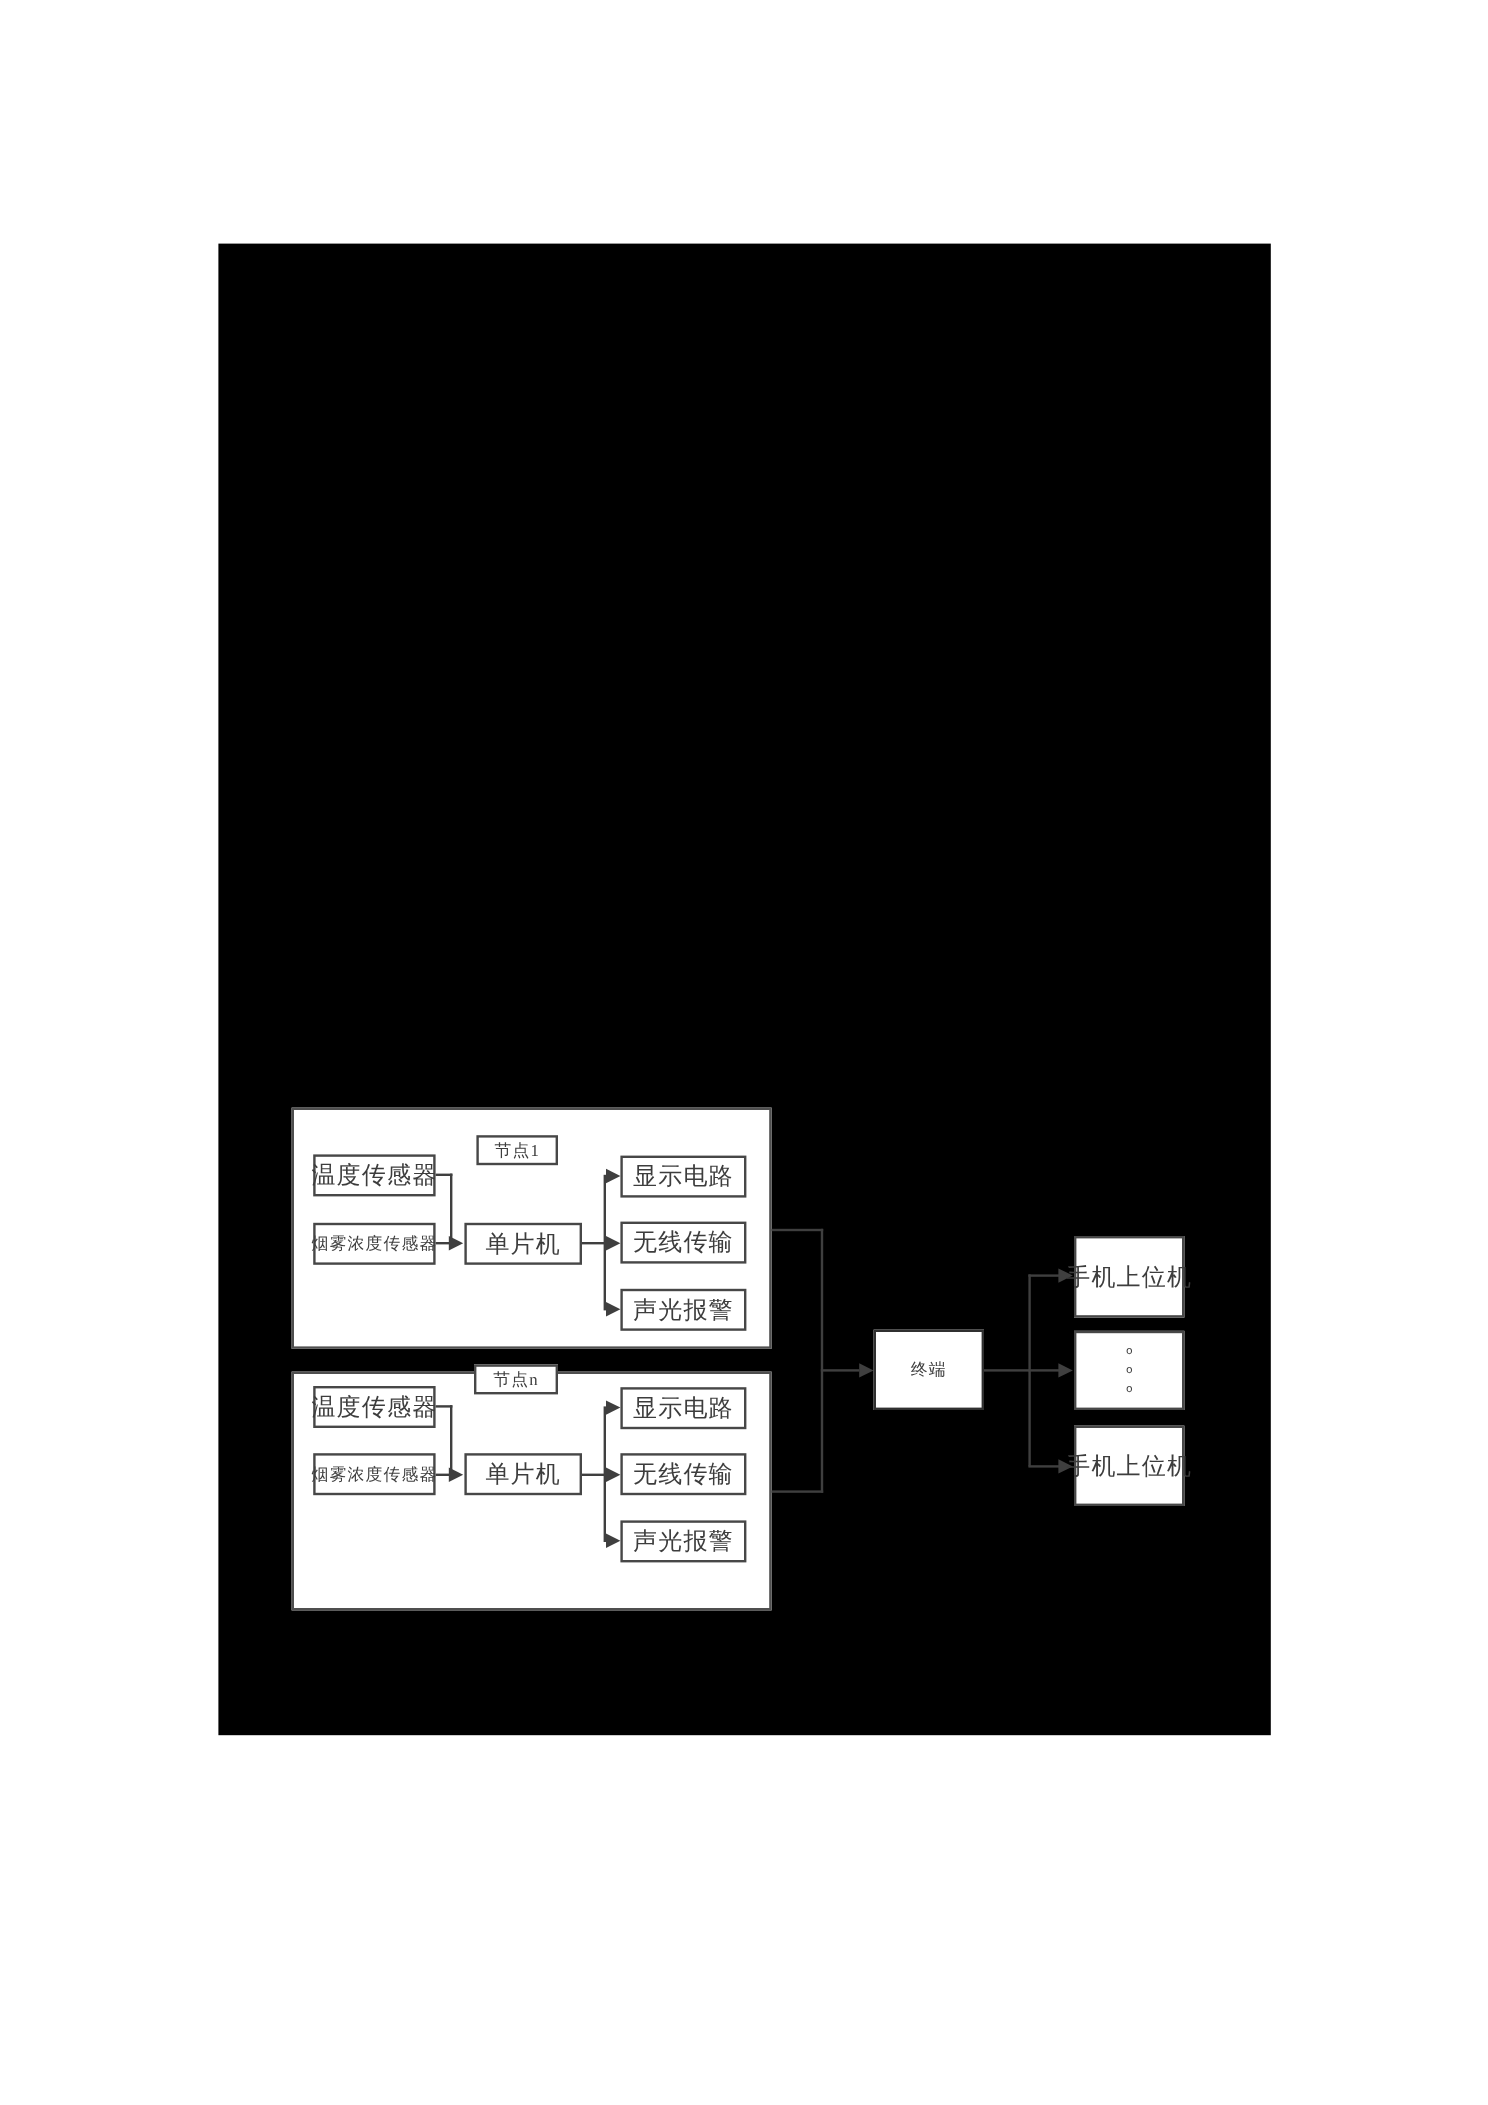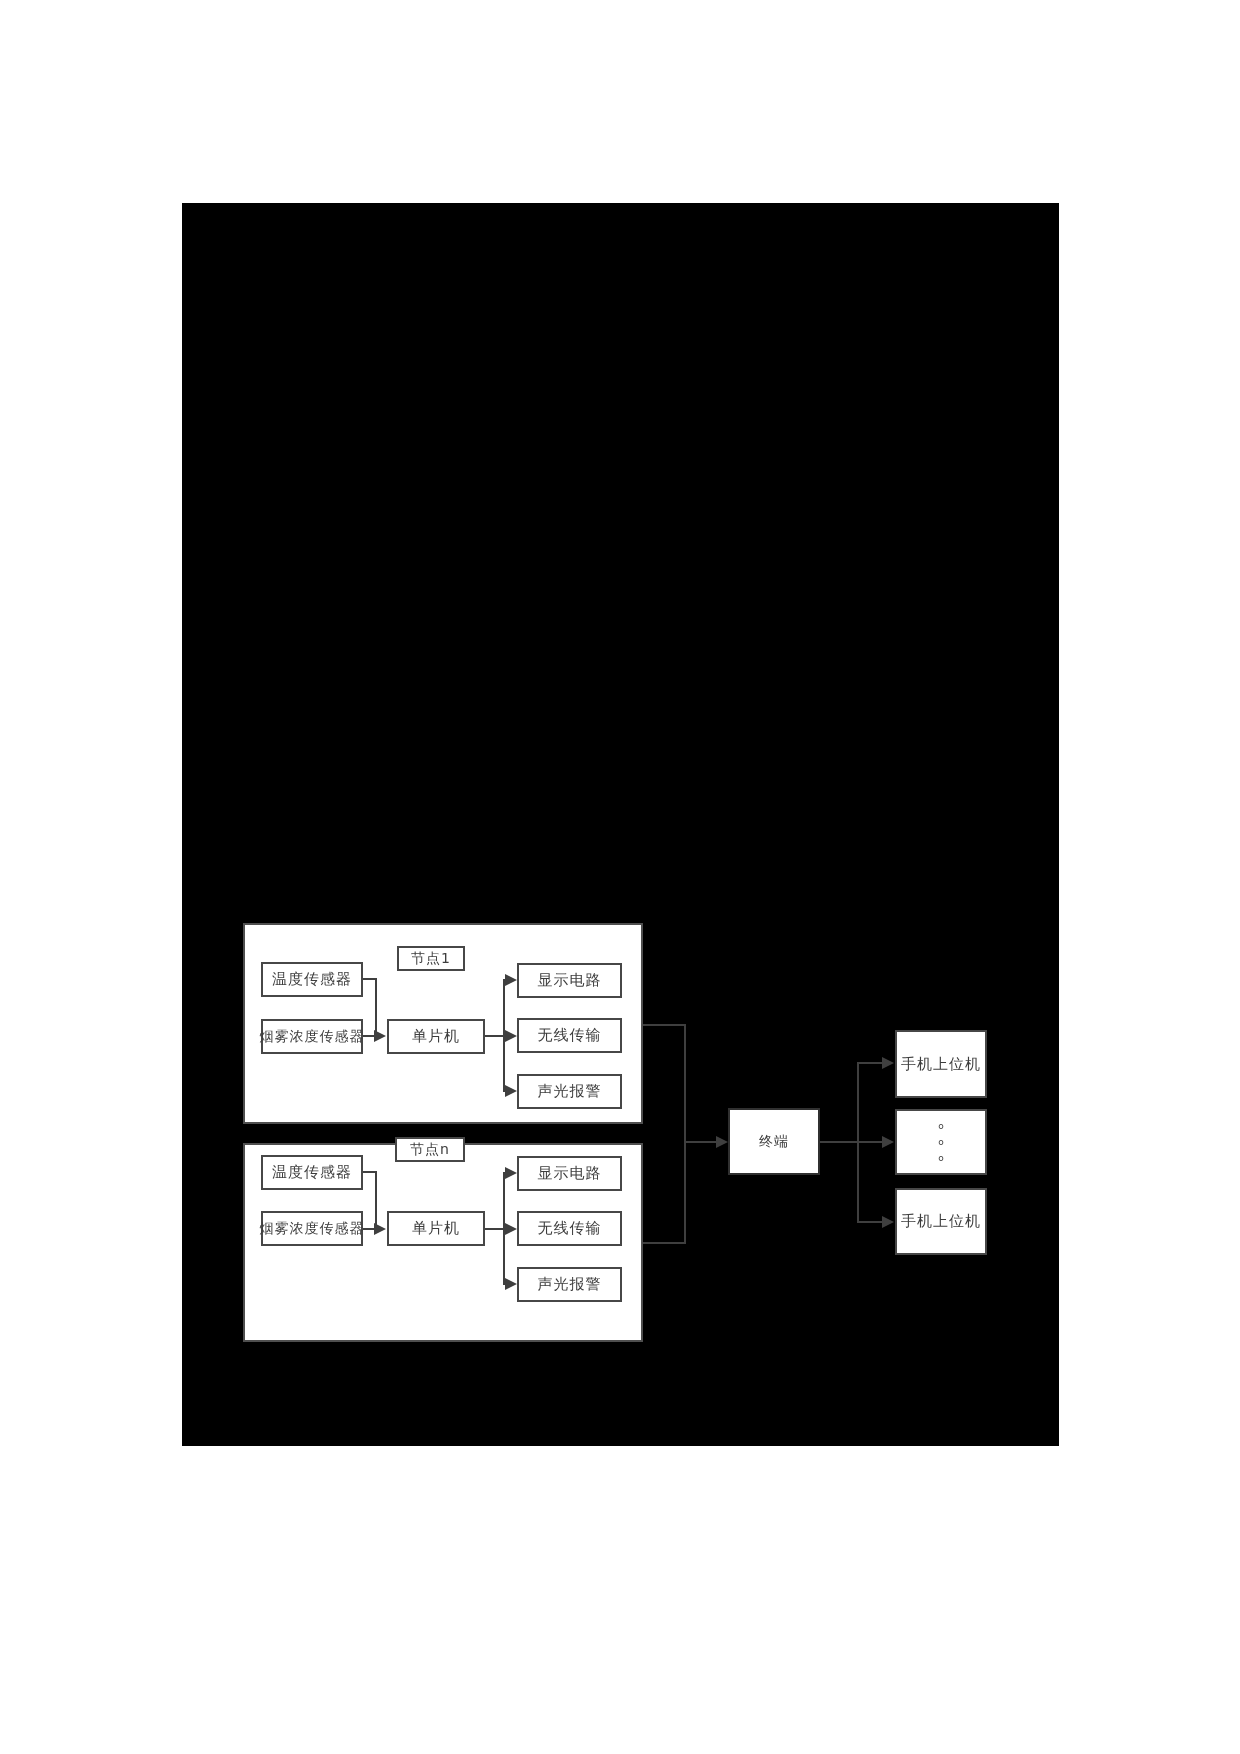--- a/index.html
+++ b/index.html
@@ -1,23 +1,23 @@
 <!DOCTYPE html>
 <html><head>
 <meta charset="utf-8">
 <style>
   html,body{margin:0;padding:0;background:#ffffff;}
   .canvas{position:relative;width:1240px;height:1754px;background:#ffffff;overflow:hidden;
           font-family:"DejaVu Sans","Liberation Sans",sans-serif;}
   .figure-bg{position:absolute;left:182px;top:203px;width:877px;height:1243px;background:#000000;}
   .box{position:absolute;background:#ffffff;border:2px solid #474747;box-sizing:border-box;
        display:flex;align-items:center;justify-content:center;
-       color:#3d3d3d;font-size:15px;letter-spacing:1px;white-space:nowrap;}
+       color:#3d3d3d;font-size:20px;letter-spacing:1px;white-space:nowrap;}
   .group{position:absolute;background:#ffffff;border:2px solid #4f4f4f;box-sizing:border-box;}
-  .glabel{font-size:14px;}
+  .glabel{font-size:14px;font-family:Liberation Serif, serif;}
   .hline{position:absolute;height:2px;background:#3f3f3f;}
   .vline{position:absolute;width:2px;background:#3f3f3f;}
   .arr{position:absolute;width:0;height:0;border-top:6px solid transparent;
        border-bottom:6px solid transparent;border-left:12px solid #3f3f3f;}
   
   .g1{left:243px;top:923px;width:400px;height:201px;}
   .g1-label{left:397px;top:946px;width:68px;height:25px;}
   .g1-temp{left:261px;top:962px;width:102px;height:35px;}
   .g1-smoke{left:261px;top:1019px;width:102px;height:35px;font-size:14px;}
   .g1-mcu{left:387px;top:1019px;width:98px;height:35px;}

